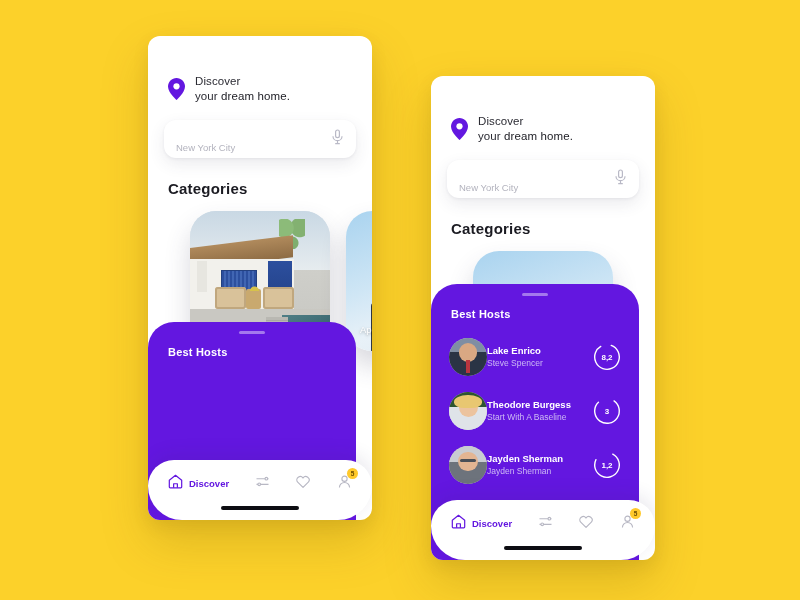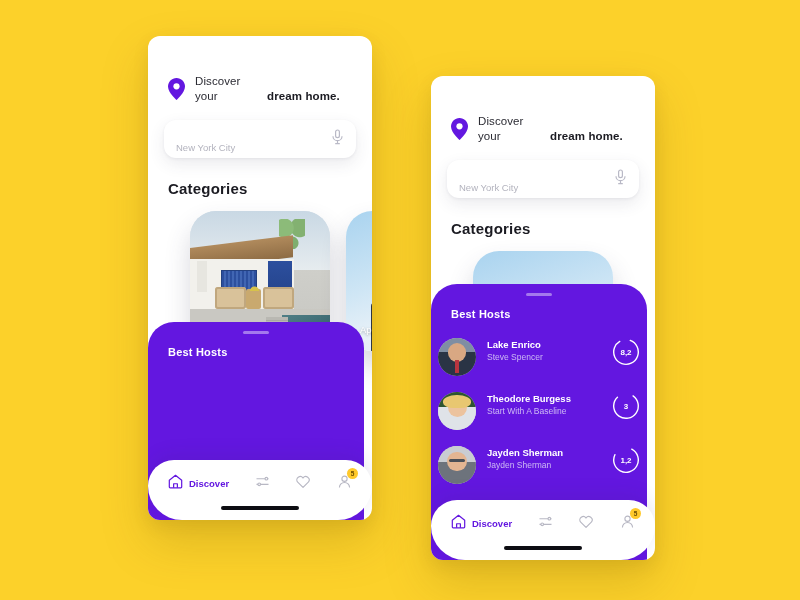--- a/index.html
+++ b/index.html
@@ -19,21 +19,21 @@
     overflow: hidden;
     box-shadow: 0 22px 48px rgba(120,90,0,0.22), 0 6px 16px rgba(120,90,0,0.12);
   }
   .phone-left  { left: 148px; top: 36px;  width: 224px; height: 484px; }
   .phone-right { left: 431px; top: 76px;  width: 224px; height: 484px; }
 
   
   .header { padding: 38px 20px 0 20px; display: flex; align-items: flex-start; gap: 10px; }
   .pin { margin-top: 4px; flex: none; }
   .headline { font-size: 11.5px; line-height: 15px; color: #2b2b33; letter-spacing: .1px; }
-  .headline .strong { font-weight: bold; color: #1b1b22; margin-left: 46px; }
+  .headline .strong { font-weight: normal; color: #1b1b22; }
 
   
   .search {
     margin: 16px 16px 0 16px;
     height: 38px;
     background: #ffffff;
     border-radius: 12px;
     box-shadow: 0 6px 16px rgba(60,60,90,0.10), 0 1px 3px rgba(60,60,90,0.07);
     display: flex; align-items: center;
     padding: 0 12px;
@@ -86,31 +86,31 @@
   .art-house .plant { position: absolute; left: 43%; bottom: 43%; width: 6%; height: 9%;
         background: radial-gradient(circle at 50% 100%, #d7c24a 0 4px, transparent 5px); }
 
   .art-sky { position: absolute; inset: 0; background: linear-gradient(160deg,#a9d3ef 0%, #cfe6f5 45%, #e8f1f8 70%, #dfe9f0 100%); }
   .art-sky .bldg { position: absolute; left: 18%; bottom: 0; width: 62%; height: 34%;
         background: linear-gradient(100deg,#2c3340,#596273); border-radius: 3px 3px 0 0; }
   .art-sky .bldg2 { position: absolute; left: 52%; bottom: 0; width: 30%; height: 22%; background: #39414f; }
 
   
   .sheet {
-    position: absolute; left: 0; right: 8px;
+    position: absolute; left: 0; right: 16px;
     background: #6317E0;
     border-radius: 26px 26px 0 0;
   }
   .sheet-left  { top: 286px; bottom: 0; }
   .sheet-right { top: 208px; bottom: 0; }
   .grabber { width: 26px; height: 3px; border-radius: 2px; background: rgba(255,255,255,0.42); margin: 9px auto 0 auto; }
   .sheet-title { margin: 12px 0 0 20px; color: #ffffff; font-size: 11px; font-weight: bold; letter-spacing: .2px; }
 
   .host-list { margin-top: 10px; }
-  .host-row { display: flex; align-items: flex-start; gap: 11px; padding: 8px 7px; }
+  .host-row { display: flex; align-items: center; padding: 8px 18px; }
   .avatar { width: 38px; height: 38px; border-radius: 50%; overflow: hidden; flex: none; position: relative; background: #cfcfd6; }
   .host-text { flex: 1; min-width: 0; }
   .host-name { color: #ffffff; font-size: 9.5px; font-weight: bold; line-height: 13px; }
   .host-sub  { color: #cdb9f4; font-size: 8.5px; line-height: 13px; }
   .rating { width: 28px; height: 28px; flex: none; position: relative; display: flex; align-items: center; justify-content: center; }
   .rating span { color: #ffffff; font-size: 8px; font-weight: bold; position: relative; z-index: 2; }
 
   
   .face { position: absolute; inset: 0; }
   .f1 { background: linear-gradient(#7f8ea3 0 38%, #2a3445 38% 100%); }

